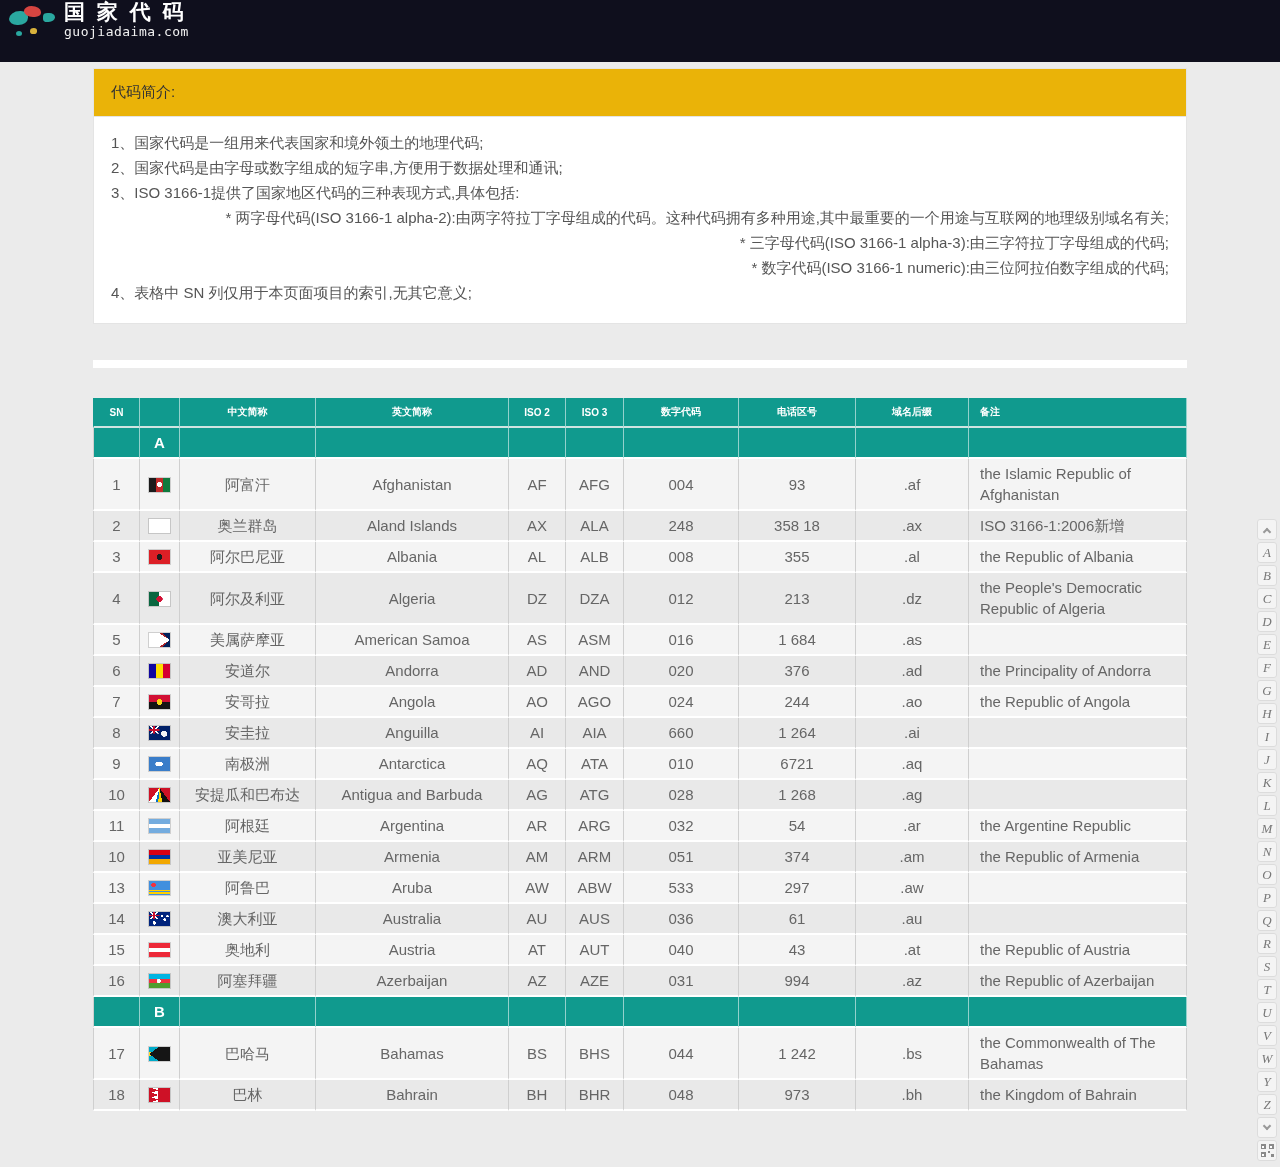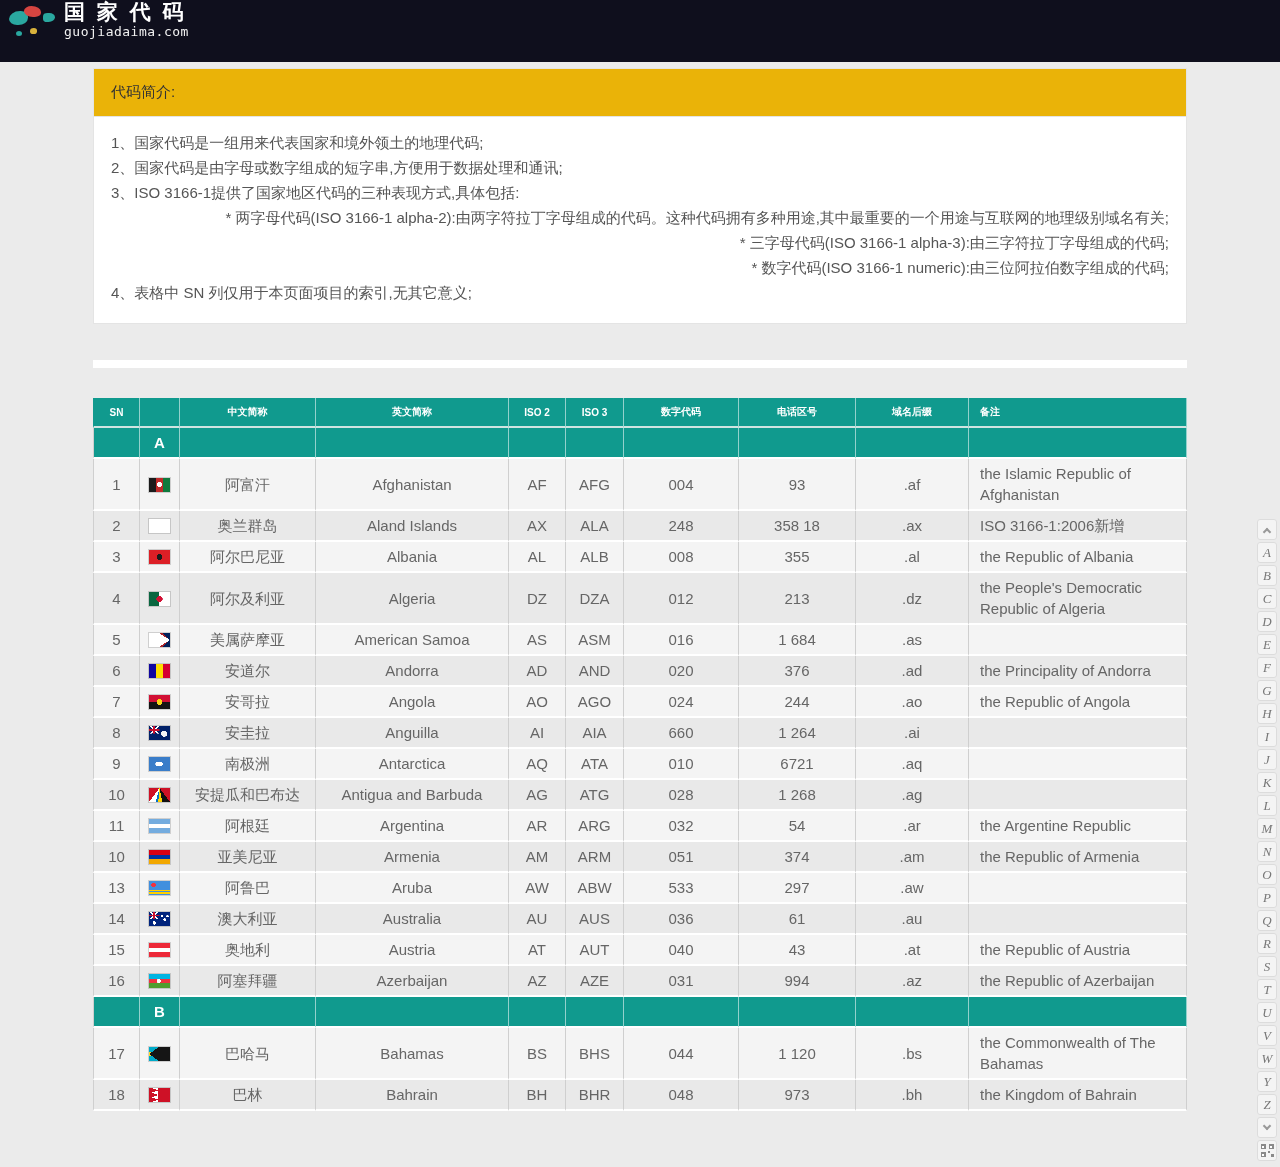--- a/index.html
+++ b/index.html
@@ -382,21 +382,21 @@
           <td></td>
         </tr>
         <tr class="odd">
           <td>17</td>
           <td><span class="flag" style="background: conic-gradient(from 55deg at 0px 50%, rgb(21, 21, 21) 0deg, rgb(21, 21, 21) 70deg, rgba(0, 0, 0, 0) 70deg), linear-gradient(rgb(0, 171, 201) 0px, rgb(0, 171, 201) 33%, rgb(253, 218, 36) 33%, rgb(253, 218, 36) 67%, rgb(0, 171, 201) 67%);"></span></td>
           <td>巴哈马</td>
           <td>Bahamas</td>
           <td>BS</td>
           <td>BHS</td>
           <td>044</td>
-          <td>1 120</td>
+          <td>1 242</td>
           <td>.bs</td>
           <td class="remark">the Commonwealth of The Bahamas</td>
         </tr>
         <tr class="even">
           <td>18</td>
           <td><span class="flag" style="background: conic-gradient(from 252deg at 45% 17%, rgb(206, 17, 38) 0deg, rgb(206, 17, 38) 36deg, rgba(0, 0, 0, 0) 36deg), conic-gradient(from 252deg at 45% 50%, rgb(206, 17, 38) 0deg, rgb(206, 17, 38) 36deg, rgba(0, 0, 0, 0) 36deg), conic-gradient(from 252deg at 45% 83%, rgb(206, 17, 38) 0deg, rgb(206, 17, 38) 36deg, rgba(0, 0, 0, 0) 36deg), linear-gradient(90deg, rgb(255, 255, 255) 0px, rgb(255, 255, 255) 45%, rgb(206, 17, 38) 45%);"></span></td>
           <td>巴林</td>
           <td>Bahrain</td>
           <td>BH</td>
           <td>BHR</td>

